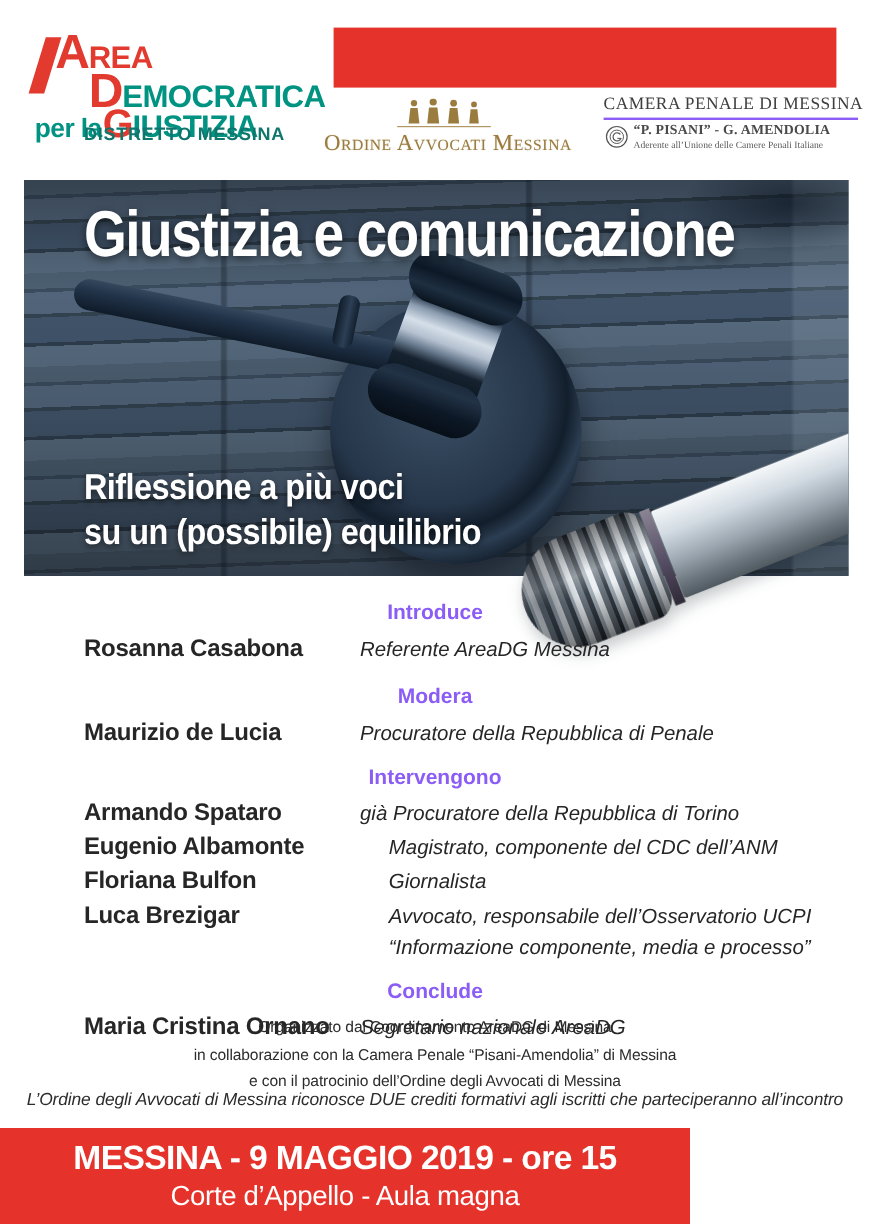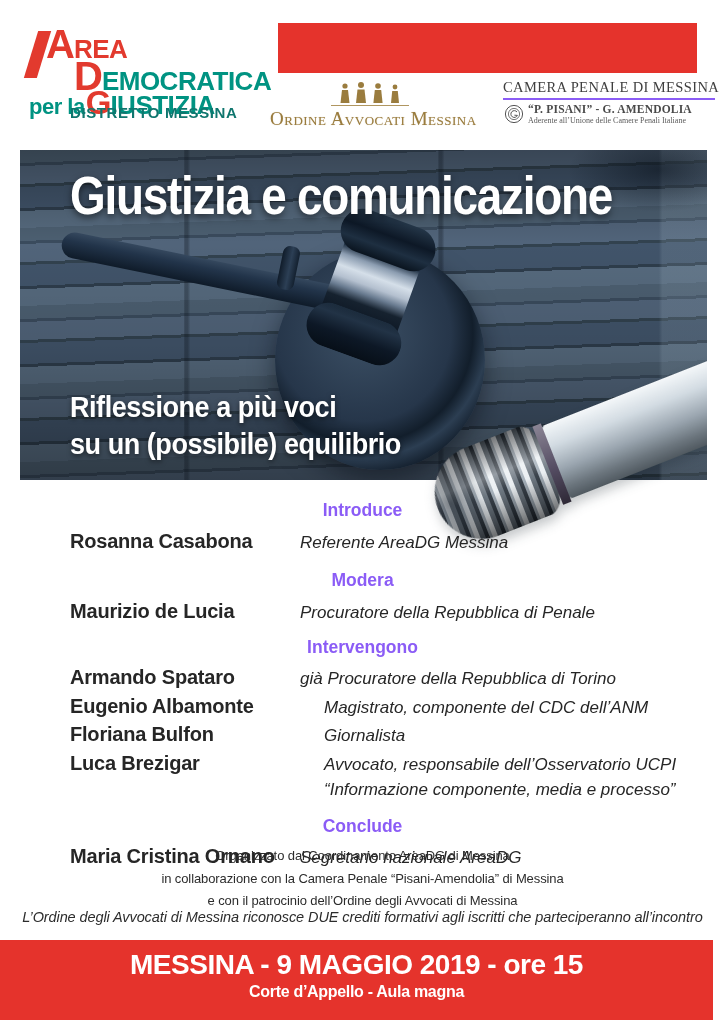--- a/index.html
+++ b/index.html
@@ -97,24 +97,24 @@
   .mt10{margin-top:10px;} .mt9{margin-top:9px;} .mt17{margin-top:17px;} .mt14{margin-top:14px;}
   .mt16{margin-top:16px;} .mt8{margin-top:8px;} .rowgap{margin-top:5.5px;gap:24px;}
 
   
   .org { position:absolute; left:0; top:845px; width:725px; text-align:center;
     font-size:13px; color:#2c2c2c; line-height:22.5px; letter-spacing:-0.1px; }
   .credits { position:absolute; left:0; top:909px; width:725px; text-align:center;
     font-size:14.5px; font-style:italic; color:#2c2c2c; letter-spacing:-0.1px; white-space:nowrap; }
 
   
-  .footer { position:absolute; left:0; top:940px; width:713px; height:80px; background:#e5332c;
+  .footer { position:absolute; left:0; top:940px; width:575px; height:80px; background:#e5332c;
     color:#ffffff; text-align:center; }
   .footer-l1 { margin-top:9px; font-size:28px; font-weight:bold; letter-spacing:-0.5px; }
-  .footer-l2 { margin-top:2px; font-size:16px; font-weight:bold; letter-spacing:-0.3px; }
+  .footer-l2 { margin-top:2px; font-size:23px; font-weight:normal; letter-spacing:-0.3px; }
 </style>
 </head>
 <body>
 
 <div class="poster">
 
   <div class="logo-adg">
     <div class="adg-slash"></div>
     <div class="adg-line adg-l1">
       <span class="adg-big">A</span>

